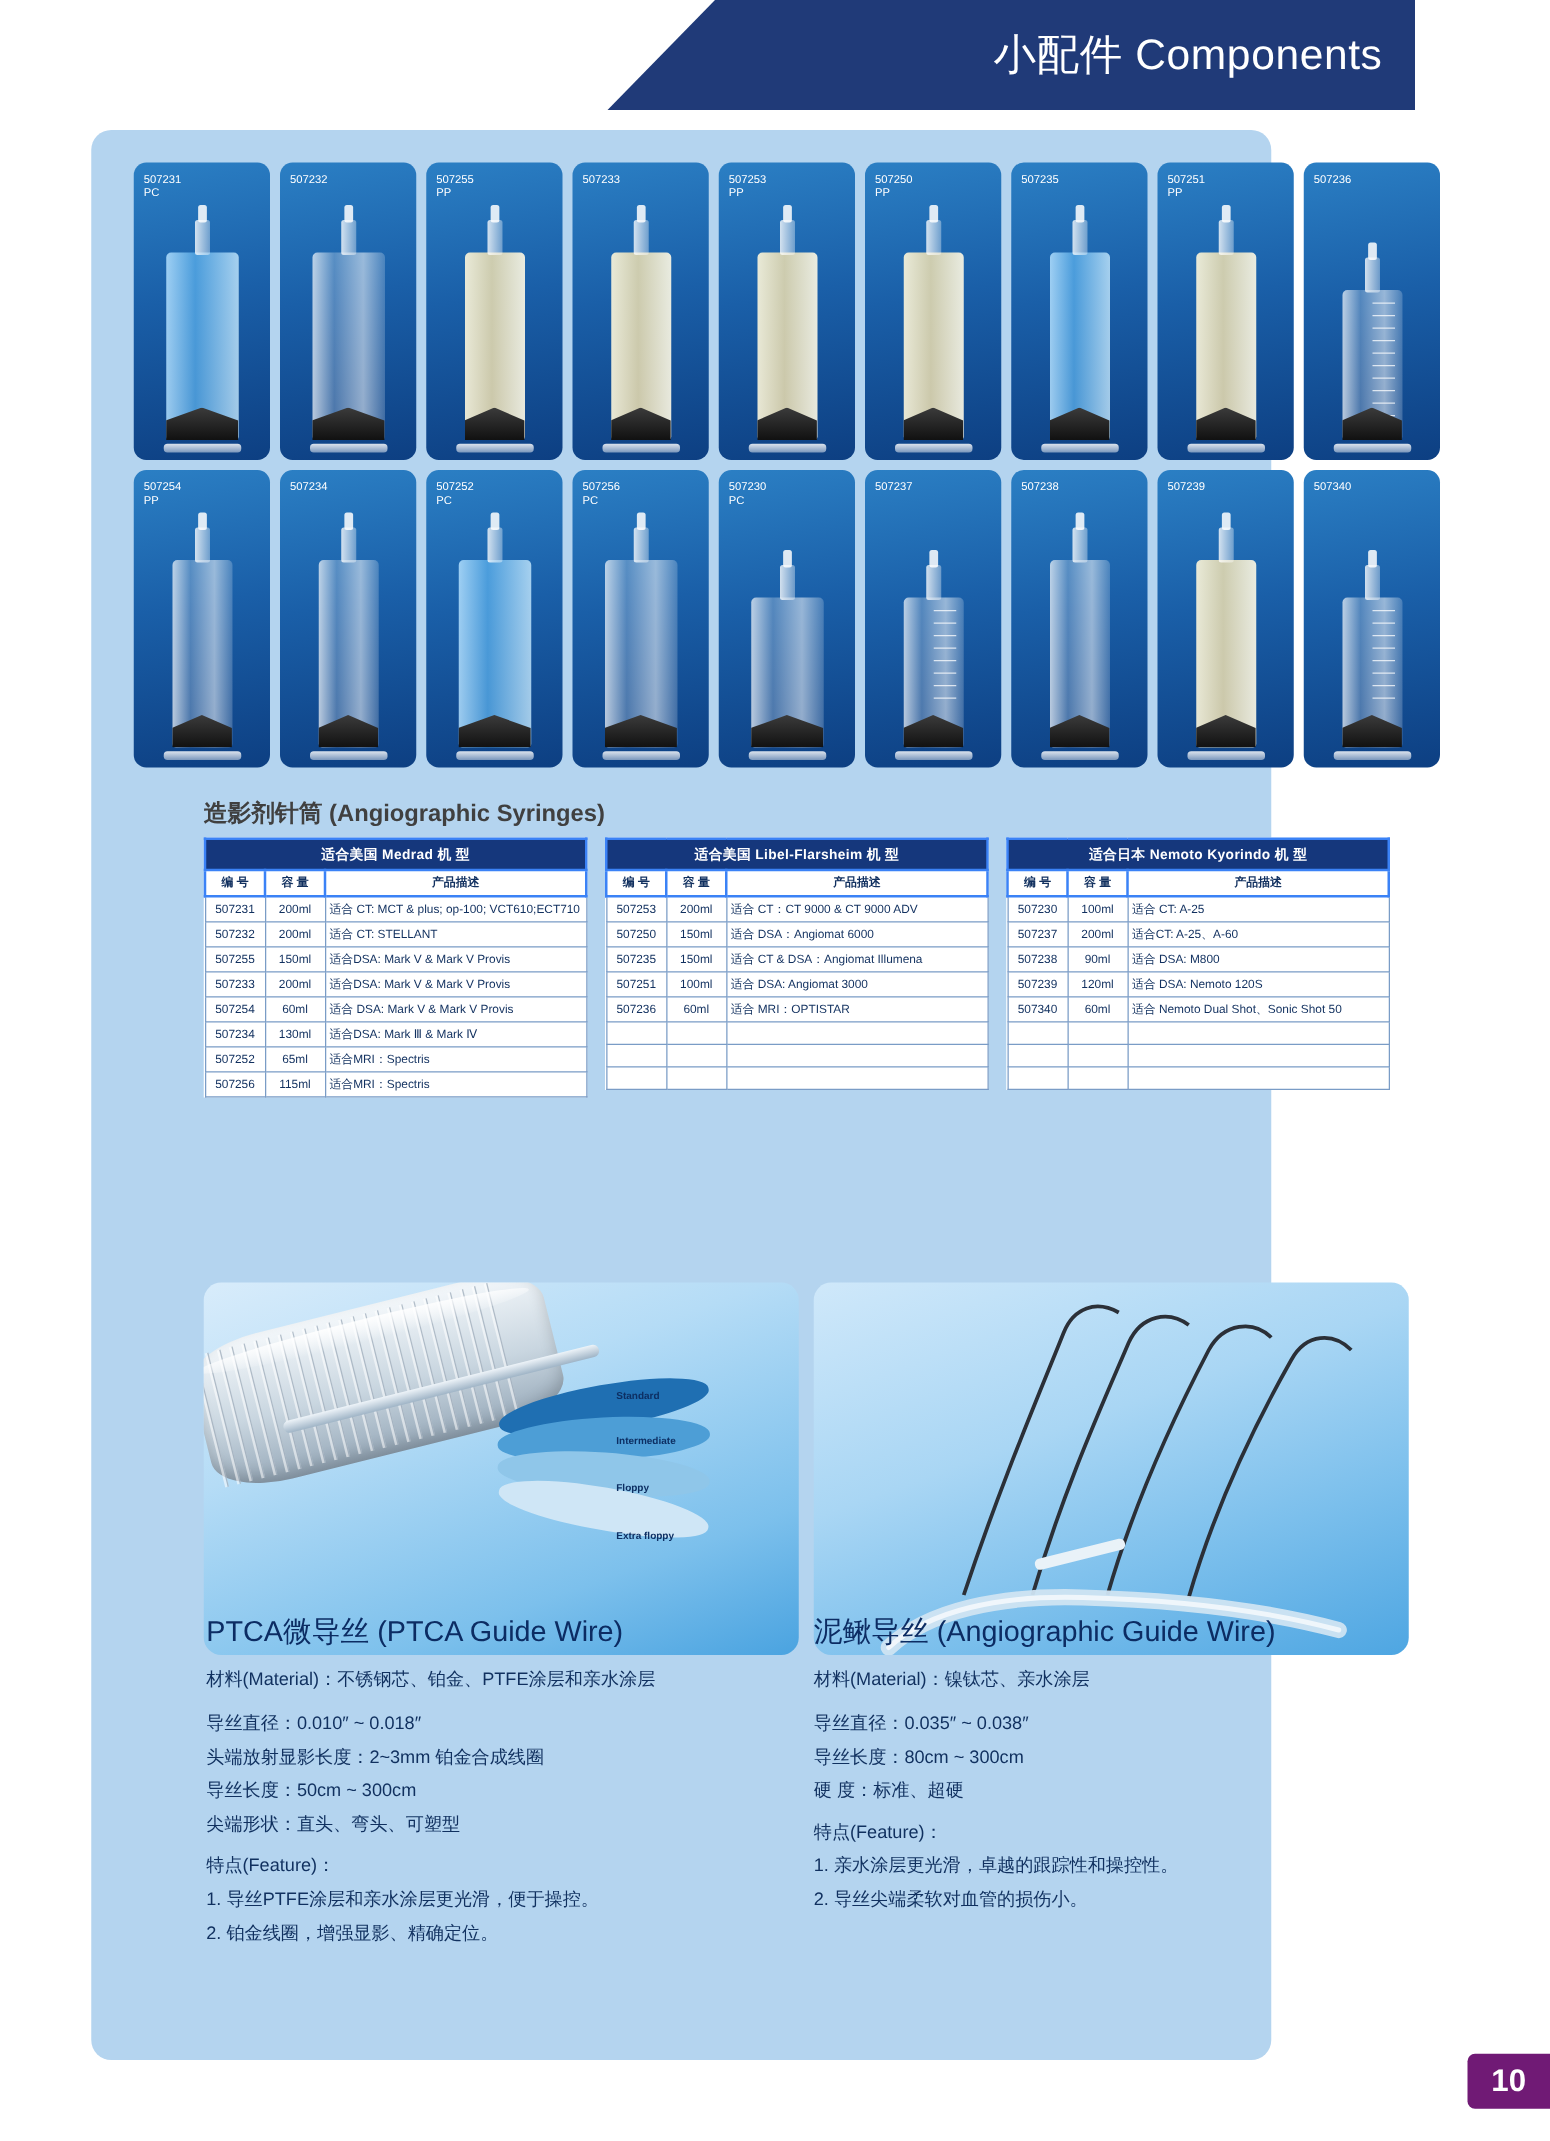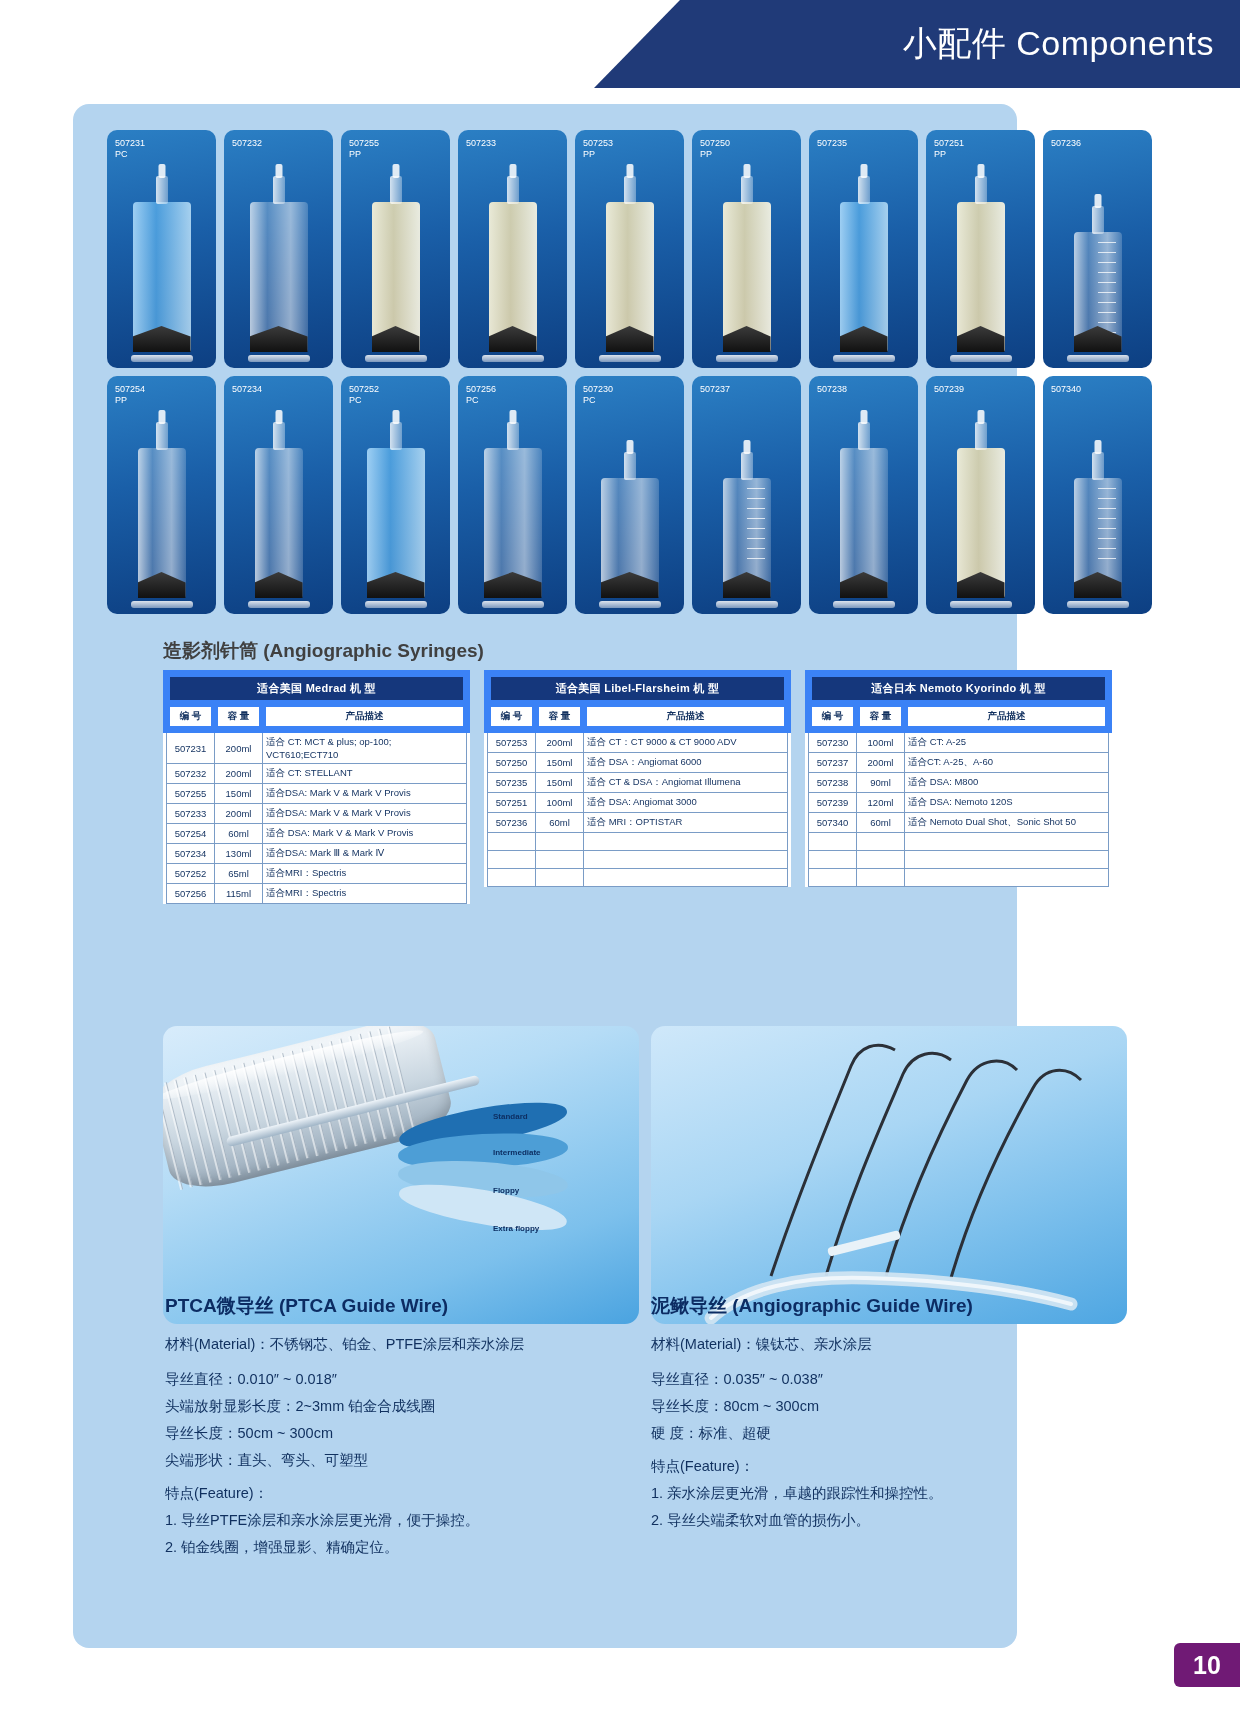--- a/index.html
+++ b/index.html
@@ -7,21 +7,21 @@
   body {
     width:1240px; height:1713px;
     background:#ffffff;
     font-family:"Liberation Sans", sans-serif;
     position:relative;
     overflow:hidden;
   }
 
   
   .header {
-    position:absolute; top:0; left:0; width:1240px; height:88px;
+    position:absolute; top:0; left:0; width:1132px; height:88px;
     background:#ffffff;
   }
   .header-bar {
     position:absolute; top:0; right:0; height:88px; width:560px;
     background:#203a78;
     color:#ffffff;
   }
   .header-bar:before {
     content:"";
     position:absolute; left:-86px; top:0;
@@ -123,21 +123,21 @@
   .tbl-wrap { width:307px; }
   table.spec {
     border-collapse:collapse; width:100%;
     font-size:9.5px; color:#11305f; background:#ffffff;
   }
   table.spec th.group {
     background:#15377c; color:#ffffff; font-size:11px; font-weight:bold;
     padding:4px 2px; text-align:center; letter-spacing:.3px;
   }
   table.spec th {
-    border:7px solid #3b82f6; padding:3px 2px; text-align:center;
+    border:2px solid #3b82f6; padding:3px 2px; text-align:center;
     background:#ffffff; font-size:9.5px; font-weight:bold;
   }
   table.spec td {
     border:1px solid #7a9cc6; padding:3px 3px; height:16px;
   }
   td.c1 { width:48px; text-align:center; }
   td.c2 { width:48px; text-align:center; }
   td.c3 { text-align:left; padding-left:5px; }
 
   
@@ -177,21 +177,21 @@
   .blade {
     position:absolute; border-radius:50% 50% 46% 46%;
   }
   .b1 { left:235px; top:82px; width:170px; height:34px; background:#1f6fb2; transform:rotate(-10deg); }
   .b2 { left:235px; top:108px; width:170px; height:34px; background:#4d9ed6; transform:rotate(-3deg); }
   .b3 { left:235px; top:136px; width:170px; height:34px; background:#8fc6e9; transform:rotate(4deg); }
   .b4 { left:235px; top:164px; width:170px; height:34px; background:#cfe6f6; transform:rotate(10deg); }
 
   
   .txtblock { position:absolute; font-size:14.5px; color:#10305f; line-height:27px; }
-  .txtblock .head { font-size:19px; font-weight:bold; margin-bottom:12px; color:#0c2c63;}
+  .txtblock .head { font-size:23px; font-weight:normal; margin-bottom:12px; color:#0c2c63;}
   .txtblock .feat { margin-top:6px; }
 
   
   .pagenum {
     position:absolute; right:0; bottom:26px;
     width:66px; height:44px; background:#701a75; color:#fff;
     border-radius:6px 0 0 6px;
     font-size:25px; font-weight:bold;
     display:flex; align-items:center; justify-content:center;
   }

